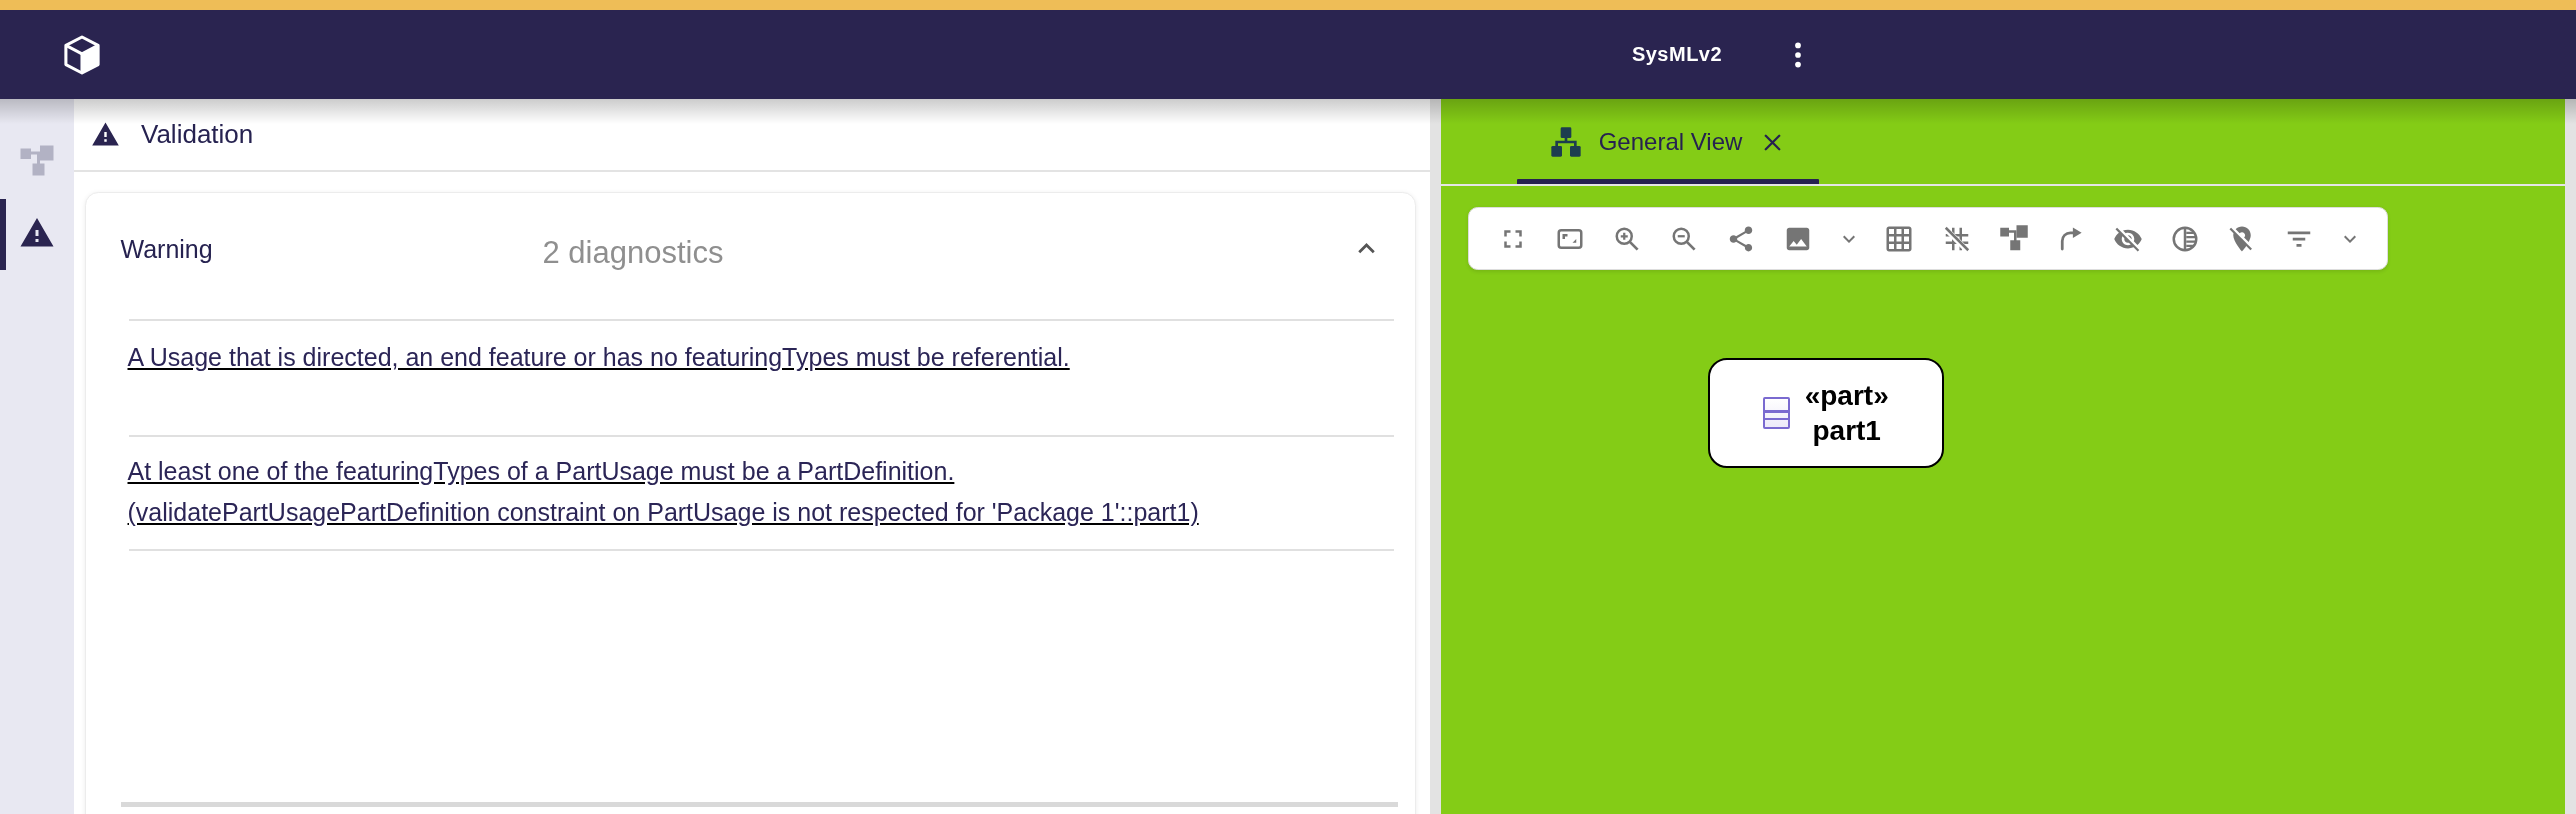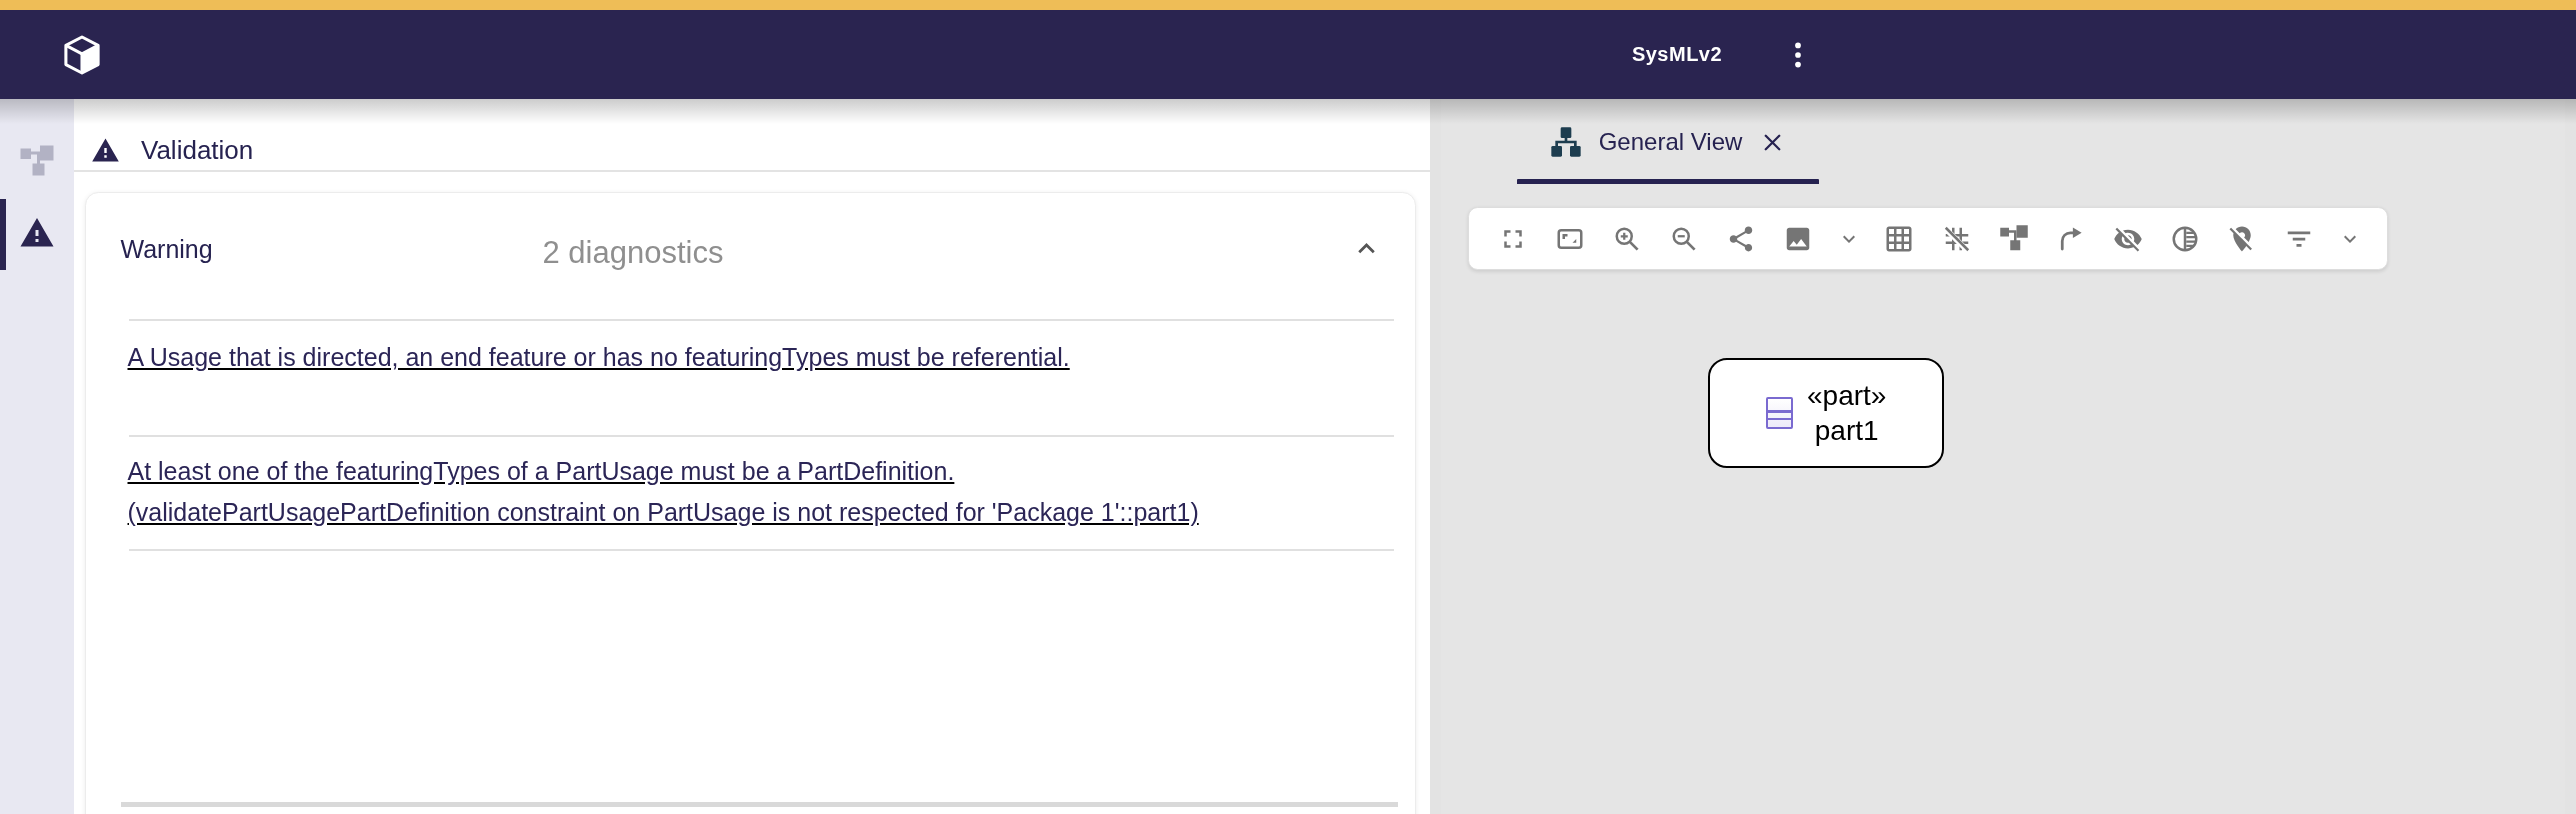--- a/index.html
+++ b/index.html
@@ -27,21 +27,21 @@
   .rail { position:absolute; left:0; top:0; width:74px; height:716px; background:#e8e8f2; }
   .rail-item { position:relative; width:74px; height:71px; display:flex; align-items:center; justify-content:center;
                background:none; border:none; cursor:pointer; }
   .rail-item svg { width:36px; height:36px; }
   .rail-item.unselected { color:#b2b2c4; }
   .rail-item.selected { color:#2a2450; }
   .rail-item .sel-bar { position:absolute; left:0; top:0; width:5.8px; height:71px; background:#2a2450; }
 
   
   .vpanel { position:absolute; left:74px; top:0; width:1368px; height:716px; background:#fff; }
-  .vpanel-header { position:absolute; left:0; top:0; width:100%; height:71px; display:flex; align-items:center;margin-top:16px; }
+  .vpanel-header { position:absolute; left:0; top:0; width:100%; height:71px; display:flex; align-items:center; }
   .vpanel-header .w-icon { margin-left:17px; width:29px; height:29px; color:#2a2450; }
   .vpanel-header .w-icon svg { width:29px; height:29px; }
   .vpanel-title { margin-left:21px; font-size:26px; color:#262250; }
   .vpanel-divider { position:absolute; left:0; top:71px; width:100%; height:1.9px; background:#e3e3e3; }
 
   .card { position:absolute; left:10.5px; top:93px; width:1331px; height:661px;
           background:#fff; border:1.9px solid #ececec; border-radius:13.4px;
           box-shadow:0 1.9px 4.8px rgba(0,0,0,.08); }
   .card-header { position:relative; height:126px; cursor:pointer;text-decoration:underline; }
   .sev-label { position:absolute; left:35px; top:42px; font-size:25px; color:#262250; }
@@ -50,21 +50,21 @@
   .collapse-btn svg { width:33px; height:33px; }
   .hr { position:absolute; left:43px; right:21px; height:1.9px; background:#e0e0e0; }
   .diag-row { position:absolute; left:42px; right:23px; cursor:pointer;text-decoration:underline; }
   .diag-line { font-size:25px; color:#2b2556; line-height:41px; }
   .bottom-line { position:absolute; left:35px; right:16.3px; top:609px; height:4.8px; background:#d9d9d9; }
 
   
   .v-scrollbar { position:absolute; left:1430px; top:0; width:11.5px; height:716px; background:#e3e3e3; cursor:pointer; }
 
   
-  .dpanel { position:absolute; left:1441px; top:0; width:1135px; height:716px; background:#e5e5e5; }
+  .dpanel { position:absolute; left:1441px; top:0; width:1135px; height:716px; background:#84cc16; }
   .tab { position:absolute; left:76px; top:0; width:302px; height:86px;
          display:flex; align-items:center; justify-content:center; gap:16.3px;
          background:none; border:none; cursor:pointer; }
   .tab .tab-icon { width:32px; height:32px; color:#1d3d4f; }
   .tab .tab-icon svg { width:32px; height:32px; }
   .tab-label { font-size:24px; color:#262250; }
   .tab-close { width:27px; height:27px; color:#262250; background:none; border:none; cursor:pointer; padding:0; }
   .tab-close svg { width:27px; height:27px; }
   .tab-underline { position:absolute; left:76px; top:80px; width:302px; height:6.7px; background:#262250; border-radius:1px; }
   .dpanel-divider { position:absolute; left:0; top:85px; width:100%; height:1.9px; background:#e5e5e5; }
@@ -79,21 +79,21 @@
   .tb-btn.small { width:29px; }
   .tb-btn.small svg { width:24px; height:24px; }
 
   .node { position:absolute; left:267px; top:259px; width:236px; height:110px;
           background:#fff; border:2.4px solid #000; border-radius:19px; cursor:pointer;
           display:flex; align-items:center; justify-content:center; gap:14.4px; }
   .node-icon { width:27px; height:32px; border:2.4px solid #7a6ad0; border-radius:1.9px;
                background:linear-gradient(#ffffff,#edeaf9); position:relative; }
   .node-icon::before { content:""; position:absolute; left:0; right:0; bottom:6.7px; height:2.4px; background:#7a6ad0; }
   .node-icon::after  { content:""; position:absolute; left:0; right:0; bottom:14.4px; height:2.4px; background:#7a6ad0; }
-  .node-text { text-align:center; font-size:28px; color:#000; line-height:35px; }
+  .node-text { text-align:center; font-size:28px; color:#000; line-height:35px;font-weight:bold; }
 
   
   .d-scrollbar { position:absolute; left:2565px; top:0; width:11.5px; height:716px; background:#e3e3e3; cursor:pointer; }
 </style>
 </head>
 <body>
 
 <div id="app">
 
   <div class="accent-strip"></div>

